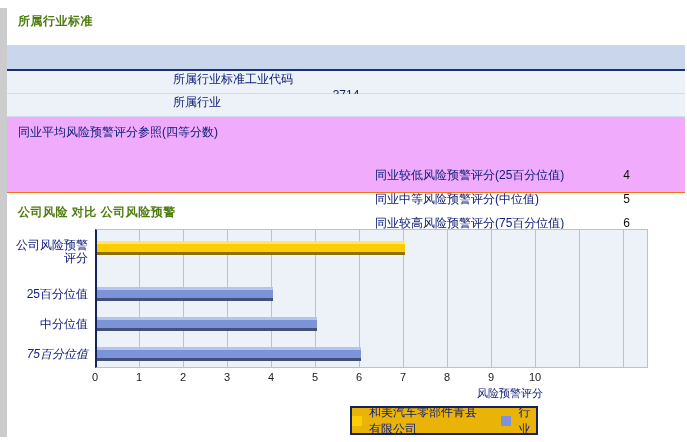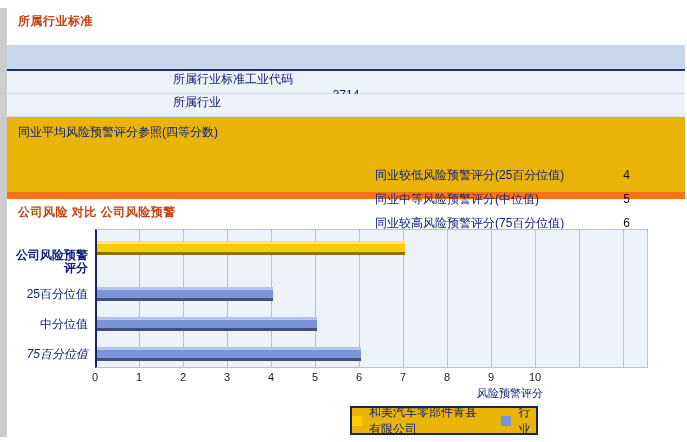--- a/index.html
+++ b/index.html
@@ -2,32 +2,32 @@
 <html><head>
 <meta charset="utf-8">
 <style>
   html,body { margin:0; padding:0; }
   .screen {
     position:relative; width:687px; height:442px; background:#ffffff;
     font-family:"Liberation Sans","DejaVu Sans",sans-serif; overflow:hidden;
   }
   .left-strip { position:absolute; left:0; top:8px; width:7px; height:429px; background:#cccccc; }
 
-  .section-title { position:absolute; left:18px; font-size:12px; font-weight:bold; color:#c2410c; letter-spacing:0.5px; }
+  .section-title { position:absolute; left:18px; font-size:12px; font-weight:bold; color:#4d7c0f; letter-spacing:0.5px; }
   #industry-title { top:13px; }
   #comparison-title { top:204px; }
 
   
   .industry-table { position:absolute; left:7px; top:45px; width:678px; font-size:12px; }
   .table-header-band { height:24px; background:#c9d6ec; border-bottom:2px solid #1c2f6e; }
   .trow { position:relative; height:22px; background:#edf1f8; border-bottom:1px solid #d4dded;
           display:flex; align-items:center; color:#10207a;flex-direction:column; }
   .trow .cell-label { padding-left:11px; width:357px; flex:none; }
   .trow .cell-value { color:#14224f; }
-  .trow3 { position:relative; height:75px; background:#eab308; border-bottom:7px solid #f97316; color:#10207a; }
+  .trow3 { position:relative; height:75px; background:#f0abfc; border-bottom:1px solid #f97316; color:#10207a; }
   .trow3 .cell-label { position:absolute; left:11px; top:7px; }
   .quartile-rows { position:absolute; left:368px; top:3px; right:55px;margin-top:43px; }
   .quartile-row { display:flex; justify-content:space-between; align-items:center; height:24px; }
   .quartile-row .q-value { color:#111111; }
 
   
   .y-labels { position:absolute; left:0; top:230px; width:88px; height:137px; }
   .y-label { position:absolute; right:0; transform:translateY(-50%); text-align:right;
              font-size:12px; line-height:13px; color:#10207a; white-space:pre-line; }
   .plot-area { position:absolute; left:95px; top:229px; width:553px; height:139px;
@@ -85,21 +85,21 @@
           <span class="q-label">同业较高风险预警评分(75百分位值)</span>
           <span class="q-value">6</span>
         </div>
       </div>
     </div>
   </div>
 
   <div class="section-title" id="comparison-title">公司风险 对比 公司风险预警</div>
 
   <div class="y-labels" id="y-labels">
-      <div class="y-label" style="top: 32px; font-weight: bold;">公司风险预警
+      <div class="y-label" style="top: 22px;">公司风险预警
 评分</div>
       <div class="y-label" style="top: 64px;">25百分位值</div>
       <div class="y-label" style="top: 94px;">中分位值</div>
       <div class="y-label" style="top: 124px; font-style: italic;">75百分位值</div>
     </div>
 
   <div class="plot-area" id="plot-area">
       <div class="gridline" style="left: 42px; background: rgb(179, 194, 224);"></div>
       <div class="gridline" style="left: 86px; background: rgb(179, 194, 224);"></div>
       <div class="gridline" style="left: 130px; background: rgb(179, 194, 224);"></div>

